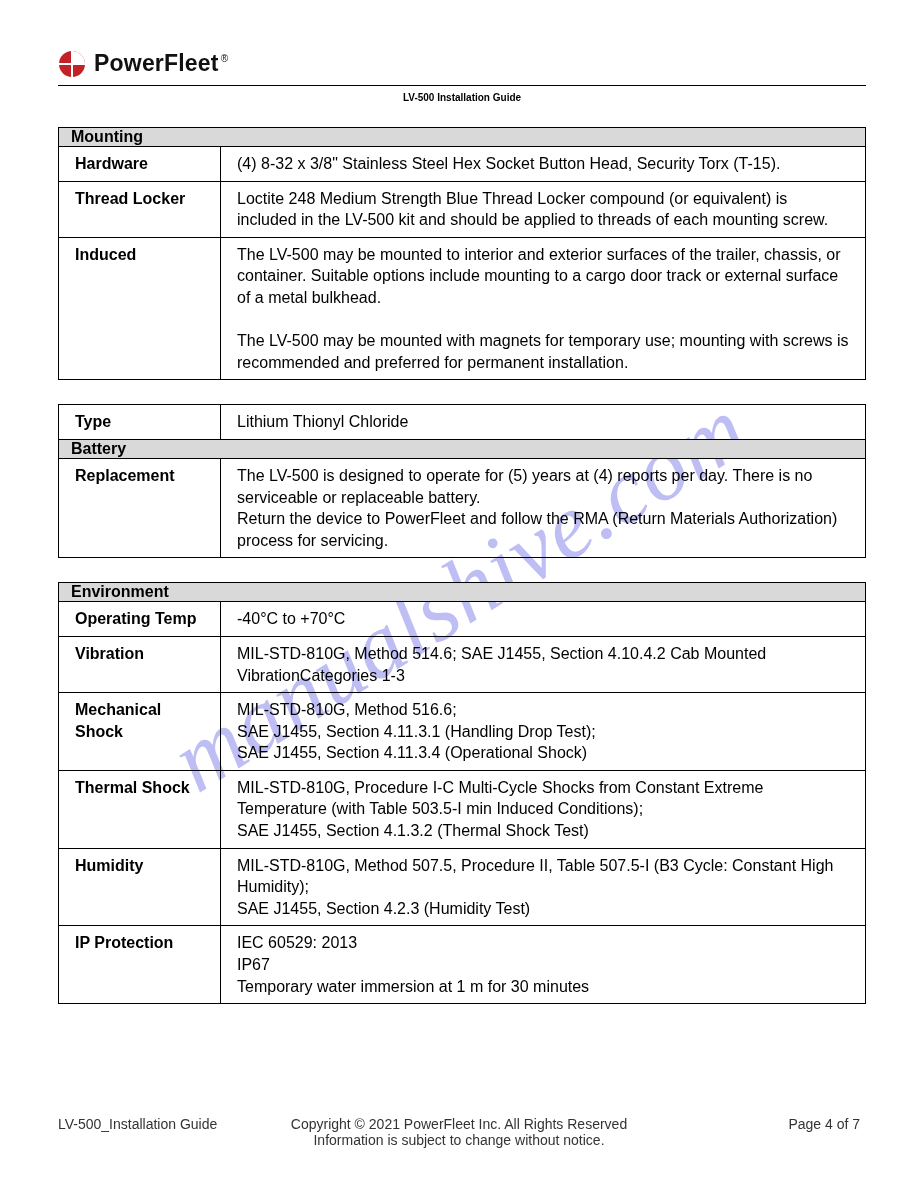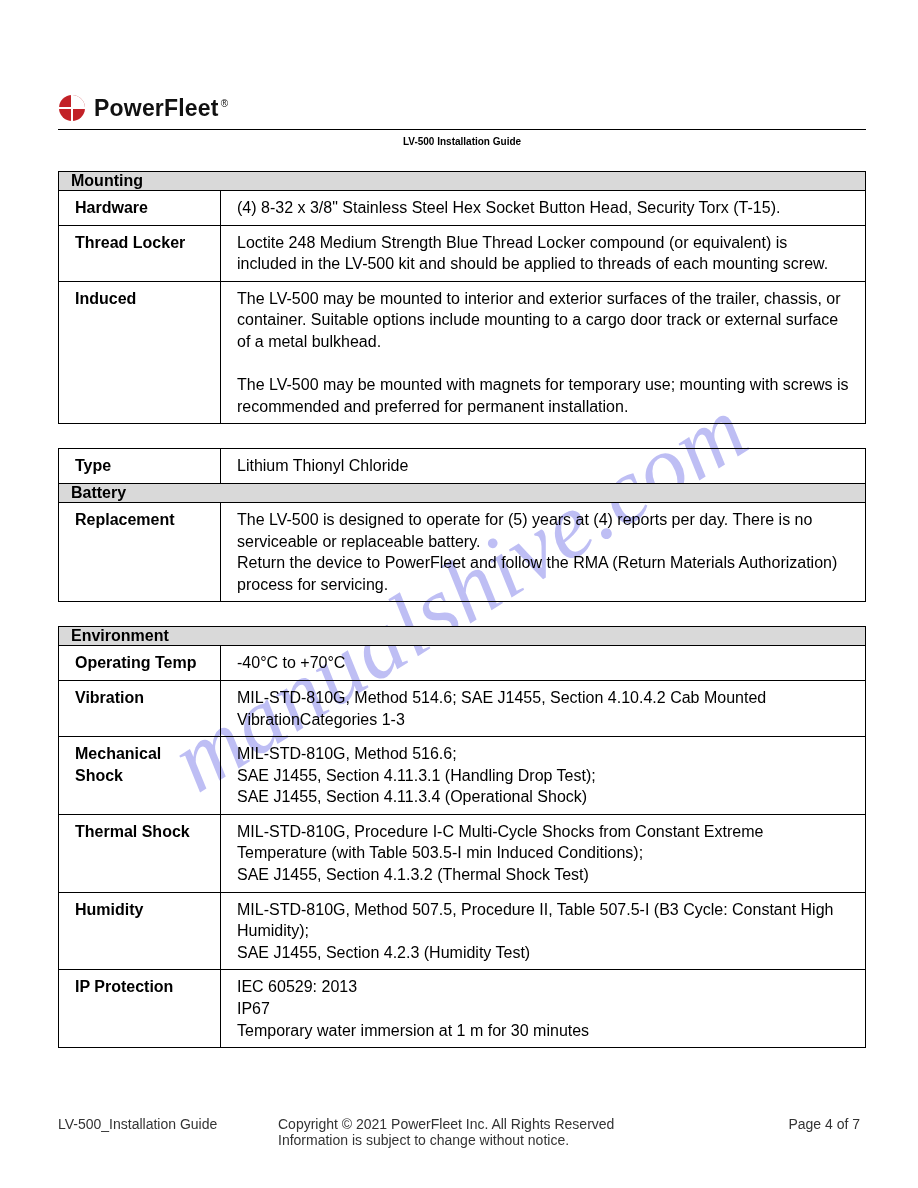--- a/index.html
+++ b/index.html
@@ -1,33 +1,33 @@
 <!DOCTYPE html>
 <html><head>
 <meta charset="utf-8">
 <style>
   * { box-sizing: border-box; margin: 0; padding: 0; }
   html, body { width: 918px; height: 1188px; background: #fff; font-family: Arial, Helvetica, sans-serif; }
   .page { position: relative; width: 918px; height: 1188px; }
   .content { position: absolute; left: 58px; top: 50px; width: 808px; }
-  .header { display: flex; align-items: center; margin-bottom: 7px; margin-top: 44px; }
+  .header { display: flex; align-items: flex-start; margin-bottom: 7px; }
   .logo-mark { width: 28px; height: 28px; position: relative; margin-right: 8px; }
   .logo-mark svg { width: 28px; height: 28px; display:block; }
   .brand { font-size: 23px; font-weight: 700; color: #111; letter-spacing: 0.2px; }
   .brand .reg { font-size: 10px; vertical-align: super; font-weight: 400; margin-left: 2px; }
   .hr { border: none; border-top: 1px solid #000; margin-bottom: 6px; }
   .section { margin-top: 24px; }
   table { width: 100%; border-collapse: collapse; table-layout: fixed; }
   th.sec-head { background: #d9d9d9; border: 1px solid #000; text-align: left; padding: 0 12px; font-weight: 700; font-size: 16px; }
   td { border: 1px solid #000; vertical-align: top; font-size: 16px; padding: 6px 16px; line-height: 1.35; }
   col.c1 { width: 162px; }
   col.c2 { }
   .label { font-weight: 700; }
   .footer { position: absolute; left: 58px; right: 58px; bottom: 40px; display: flex; justify-content: space-between; font-size: 14px; color: #333; }
-  .footer .mid { flex: 1; }
+  .footer .mid { text-align: center; flex: 1; }
   .footer .left, .footer .right { width: 220px; }
   .footer .right { text-align: right; }
   .watermark { position: absolute; left: 50%; top: 50%; transform: translate(-50%,-50%) rotate(-32deg); font-size: 92px; color: rgba(110,110,230,0.45); font-style: italic; font-family: Georgia, 'Times New Roman', serif; font-weight: 400; white-space: nowrap; pointer-events: none; user-select: none; letter-spacing: 1px; }
 </style>
 </head>
 <body>
 
 <div class="page">
   <div class="watermark">manualshive.com</div>
 

